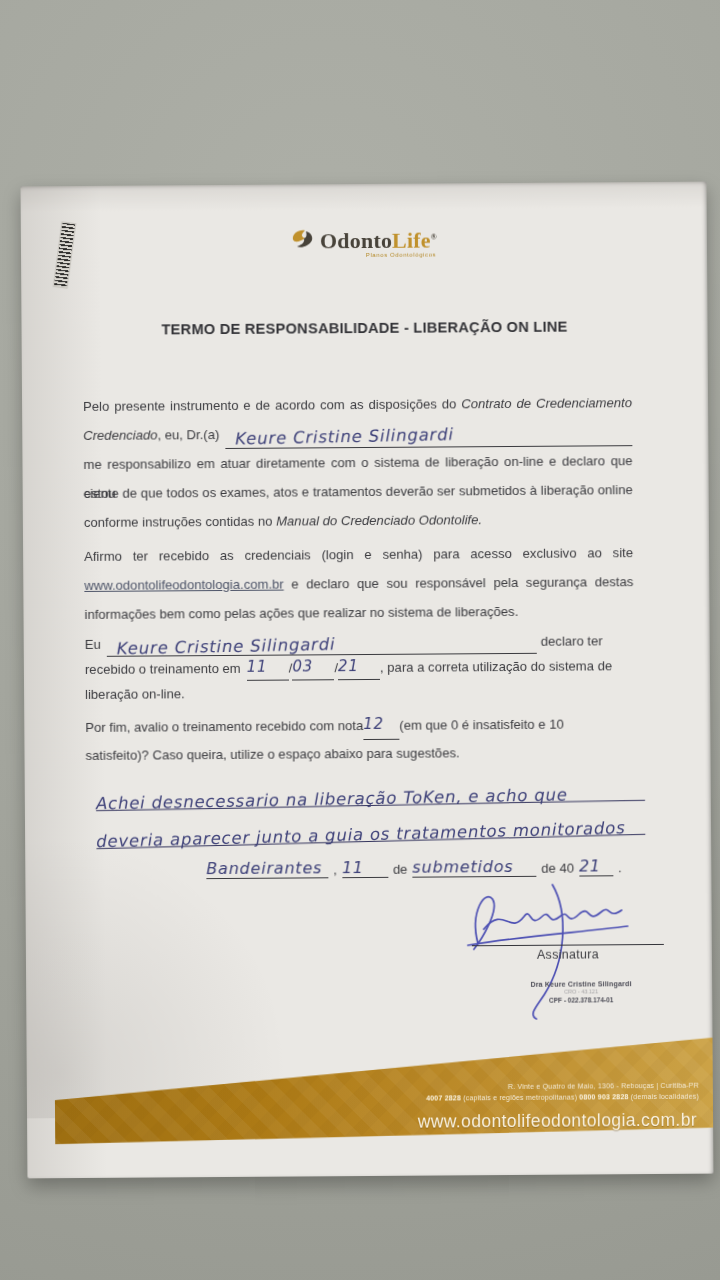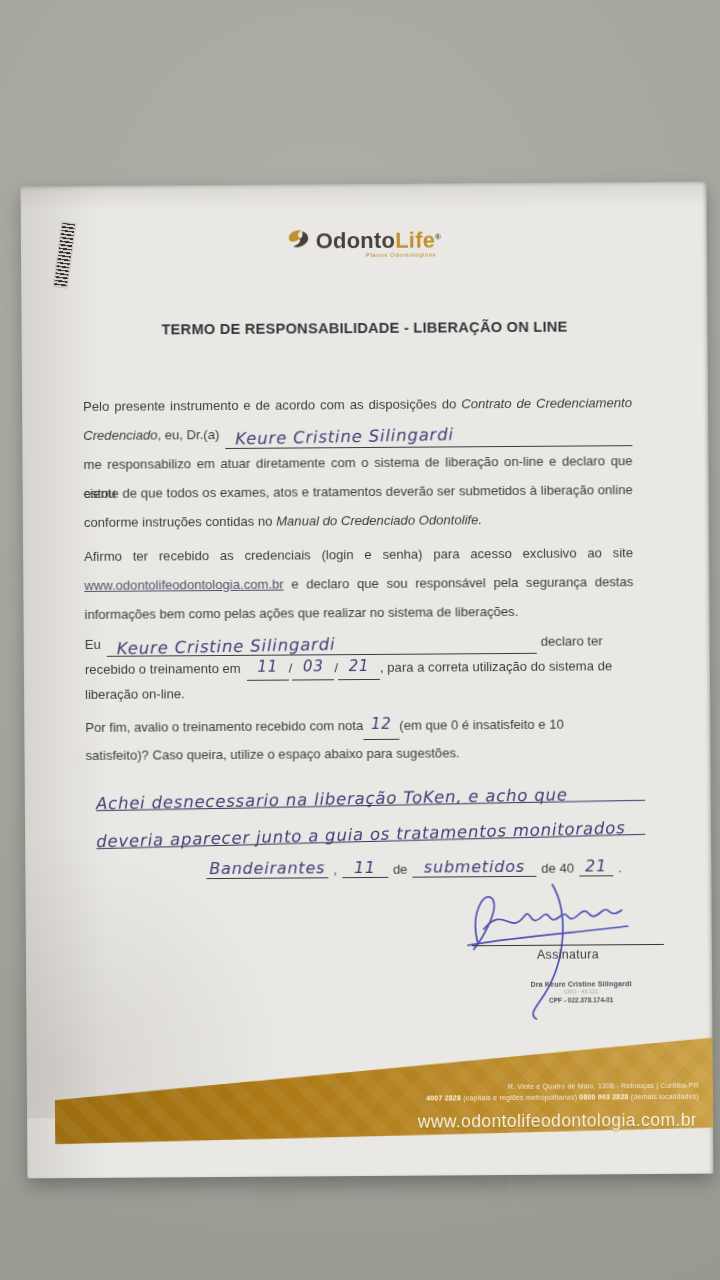--- a/index.html
+++ b/index.html
@@ -21,41 +21,41 @@
     background:radial-gradient(ellipse at 12% 85%, rgba(95,90,85,.14), rgba(95,90,85,0) 65%);}
   .shade-top{position:absolute;left:0;right:0;top:0;height:26px;pointer-events:none;
     background:linear-gradient(rgba(120,115,108,.14), rgba(120,115,108,0));}
 
   .barcode{position:absolute;left:36px;top:36px;width:13px;height:64px;transform:rotate(8deg);
     background:repeating-linear-gradient(180deg,#2e2d2b 0 1.5px,#dcd9d2 1.5px 3.6px);
     border:1px solid #c9c6bf;}
 
   .logo{position:absolute;left:0;right:0;top:44px;display:flex;justify-content:center;align-items:flex-start;}
   .logo-inner{display:flex;align-items:center;gap:5px;}
-  .logo-word{font-size:22px;font-weight:bold;letter-spacing:.2px;line-height:1;}
+  .logo-word{font-size:22px;font-weight:bold;letter-spacing:.2px;line-height:1;font-family:Liberation Serif, serif;}
   .logo-dark{color:#474239;}
   .logo-gold{color:#c0912c;}
   .logo-reg{font-size:8px;color:#474239;vertical-align:super;}
   .logo-tag{position:absolute;top:68px;left:0;right:0;text-align:center;
     font-size:6px;color:#b58a2a;letter-spacing:.6px;padding-left:74px;}
 
   .doc-title{position:absolute;left:0;right:0;top:136px;text-align:center;
     font-size:14.6px;font-weight:bold;color:#343438;letter-spacing:.25px;}
 
   .col{position:absolute;left:61px;width:549px;color:#3c3c40;font-size:13.1px;}
   .jline{text-align:justify;text-align-last:justify;white-space:normal;}
   .lh29 div{height:29px;line-height:29px;}
   .lh25 div{height:25px;line-height:25px;}
   .lh28 div{height:28px;line-height:28px;}
   .it{font-style:italic;}
   .rowflex{display:flex;align-items:flex-end;}
   .fill-line{flex:1;border-bottom:1.4px solid #3a3a3e;margin-left:6px;position:relative;height:100%;}
   .hw{font-family:"DejaVu Sans",sans-serif;font-style:italic;color:#3d4078;letter-spacing:.8px;}
   .hw-name{position:absolute;left:10px;bottom:-4px;font-size:16.5px;white-space:nowrap;transform:rotate(-.8deg);}
-  .dslot{display:inline-block;border-bottom:1.4px solid #3a3a3e;text-align:center;position:relative;}
+  .dslot{display:inline-block;border-bottom:1.4px solid #3a3a3e;position:relative;}
   .dslot .hw{font-size:15px;}
   .link{color:#4d5468;text-decoration:underline;}
 
   .sugg{position:absolute;left:71px;width:549px;top:588px;}
   .sugg-row{height:33px;border-bottom:1.7px solid #35355e;display:flex;align-items:flex-end;}
   .sugg-row .hw{font-size:16.5px;white-space:nowrap;transform:translateY(3px);}
   .r1{transform:rotate(-.7deg);}
   .r2{transform:rotate(-1.1deg);margin-top:2px;}
 
   .dateline{position:absolute;left:160px;top:664px;display:flex;align-items:flex-end;

